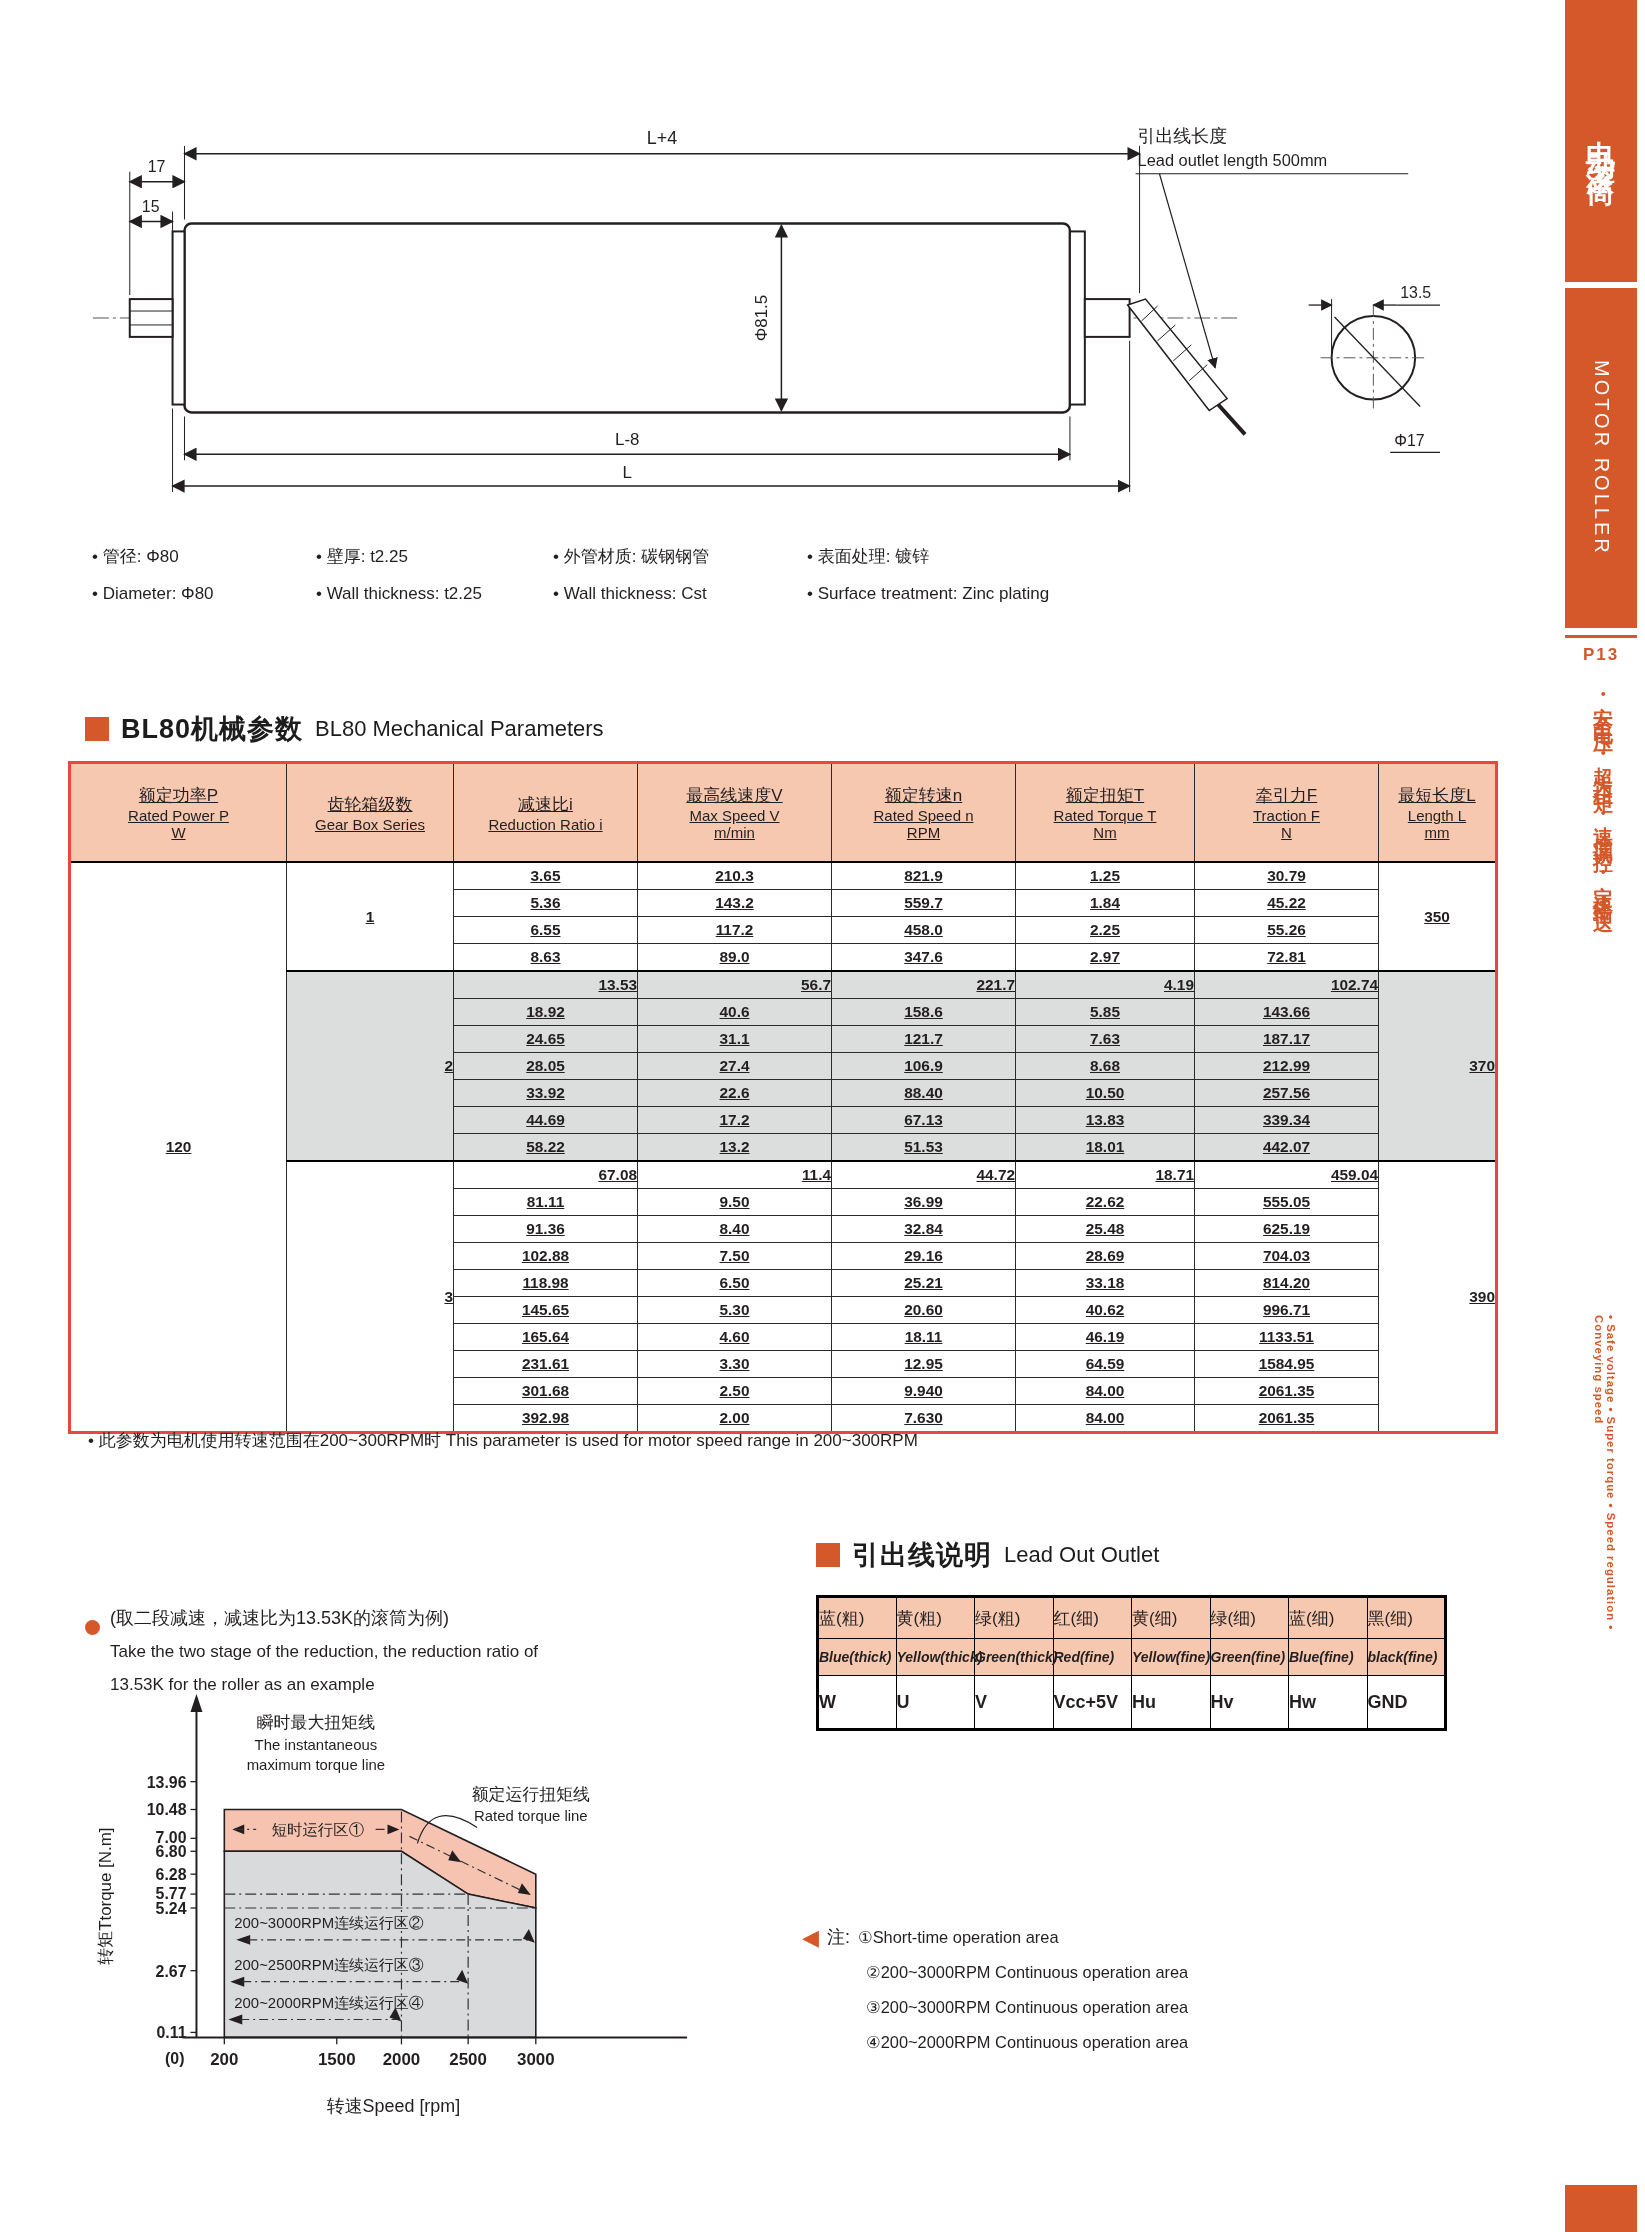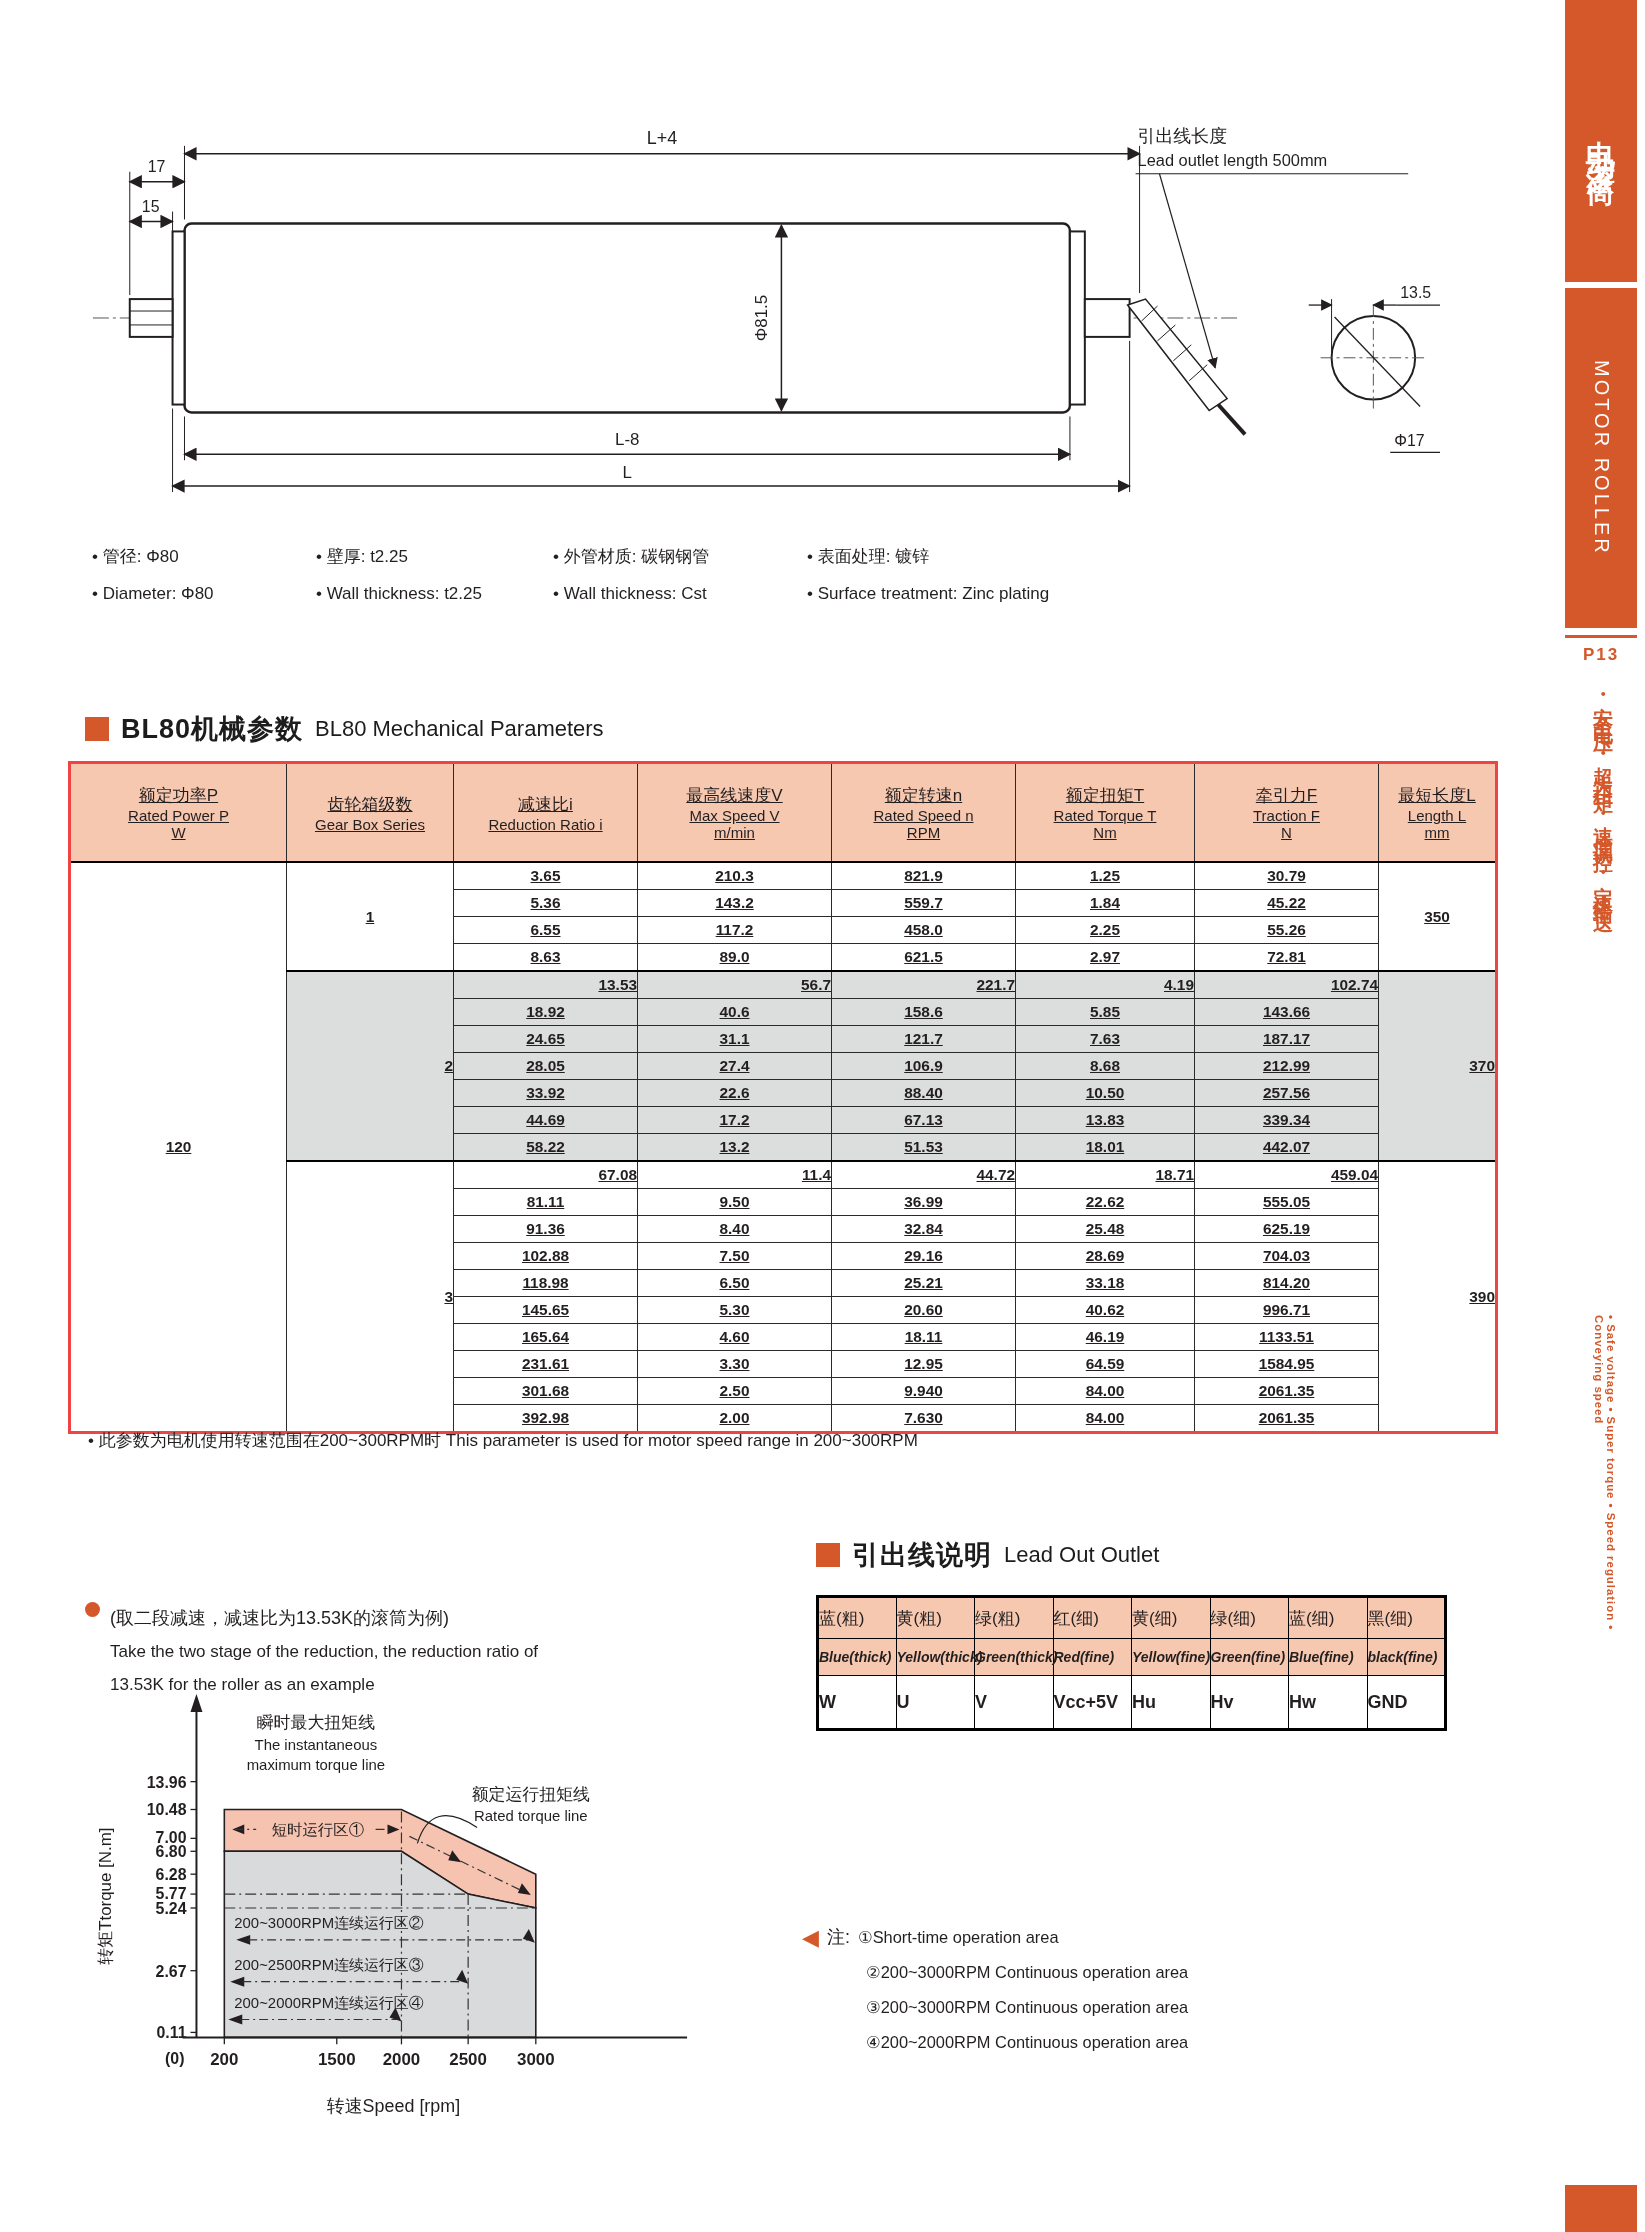--- a/index.html
+++ b/index.html
@@ -23,21 +23,21 @@
   .mech-table thead th{background:var(--pink);height:97px;border-bottom:2.5px solid #000;font-weight:normal;}
   .th-cn{font-size:17px;} .th-en{font-size:15px;} .th-unit{font-size:15px;}
   .mech-table td{height:26px;font-size:15.4px;font-weight:bold;}
   .mech-table tr.shaded td{background:var(--gray);}
   .mech-table tr.group-start td{border-top:2.5px solid #000;text-align:right;}
   .power-cell,.series-cell,.length-cell{font-size:16px;}
   .footnote{position:absolute;left:88px;top:1429px;font-size:17px;text-align:center;}
   .footnote::before{content:"• ";}
   
   .motion-note{position:absolute;left:85px;top:1602px;width:468px;font-size:17px;line-height:33px;}
-  .motion-note .cnline{display:flex;align-items:flex-start;gap:10px;font-size:18px;}
+  .motion-note .cnline{display:flex;align-items:flex-end;gap:10px;font-size:18px;}
   .dot{width:15px;height:15px;border-radius:50%;background:var(--accent);flex:none;}
   .motion-note .enline{margin-left:25px;text-align:justify;}
   
   .lead-table{position:absolute;left:816px;top:1595px;width:631px;border-collapse:collapse;
               table-layout:fixed;border:3px solid #000;}
   .lead-table th,.lead-table td{border:1.5px solid #000;text-align:left;padding:0;}
   .lead-table tr.pink th{background:var(--pink);font-weight:normal;}
   .lead-table tr.cn th{height:40px;font-size:17px;}
   .lead-table tr.en th{height:36px;font-size:14px;font-weight:bold;font-style:italic;}
   .lead-table td{height:52px;font-size:18px;font-weight:bold;}
@@ -236,21 +236,21 @@
         <tr>
           <td>6.55</td>
           <td>117.2</td>
           <td>458.0</td>
           <td>2.25</td>
           <td>55.26</td>
         </tr>
         <tr>
           <td>8.63</td>
           <td>89.0</td>
-          <td>621.5</td>
+          <td>347.6</td>
           <td>2.97</td>
           <td>72.81</td>
         </tr>
         <tr class="shaded group-start">
           <td rowspan="7" class="series-cell">2</td>
           <td>13.53</td>
           <td>56.7</td>
           <td>221.7</td>
           <td>4.19</td>
           <td>102.74</td>

